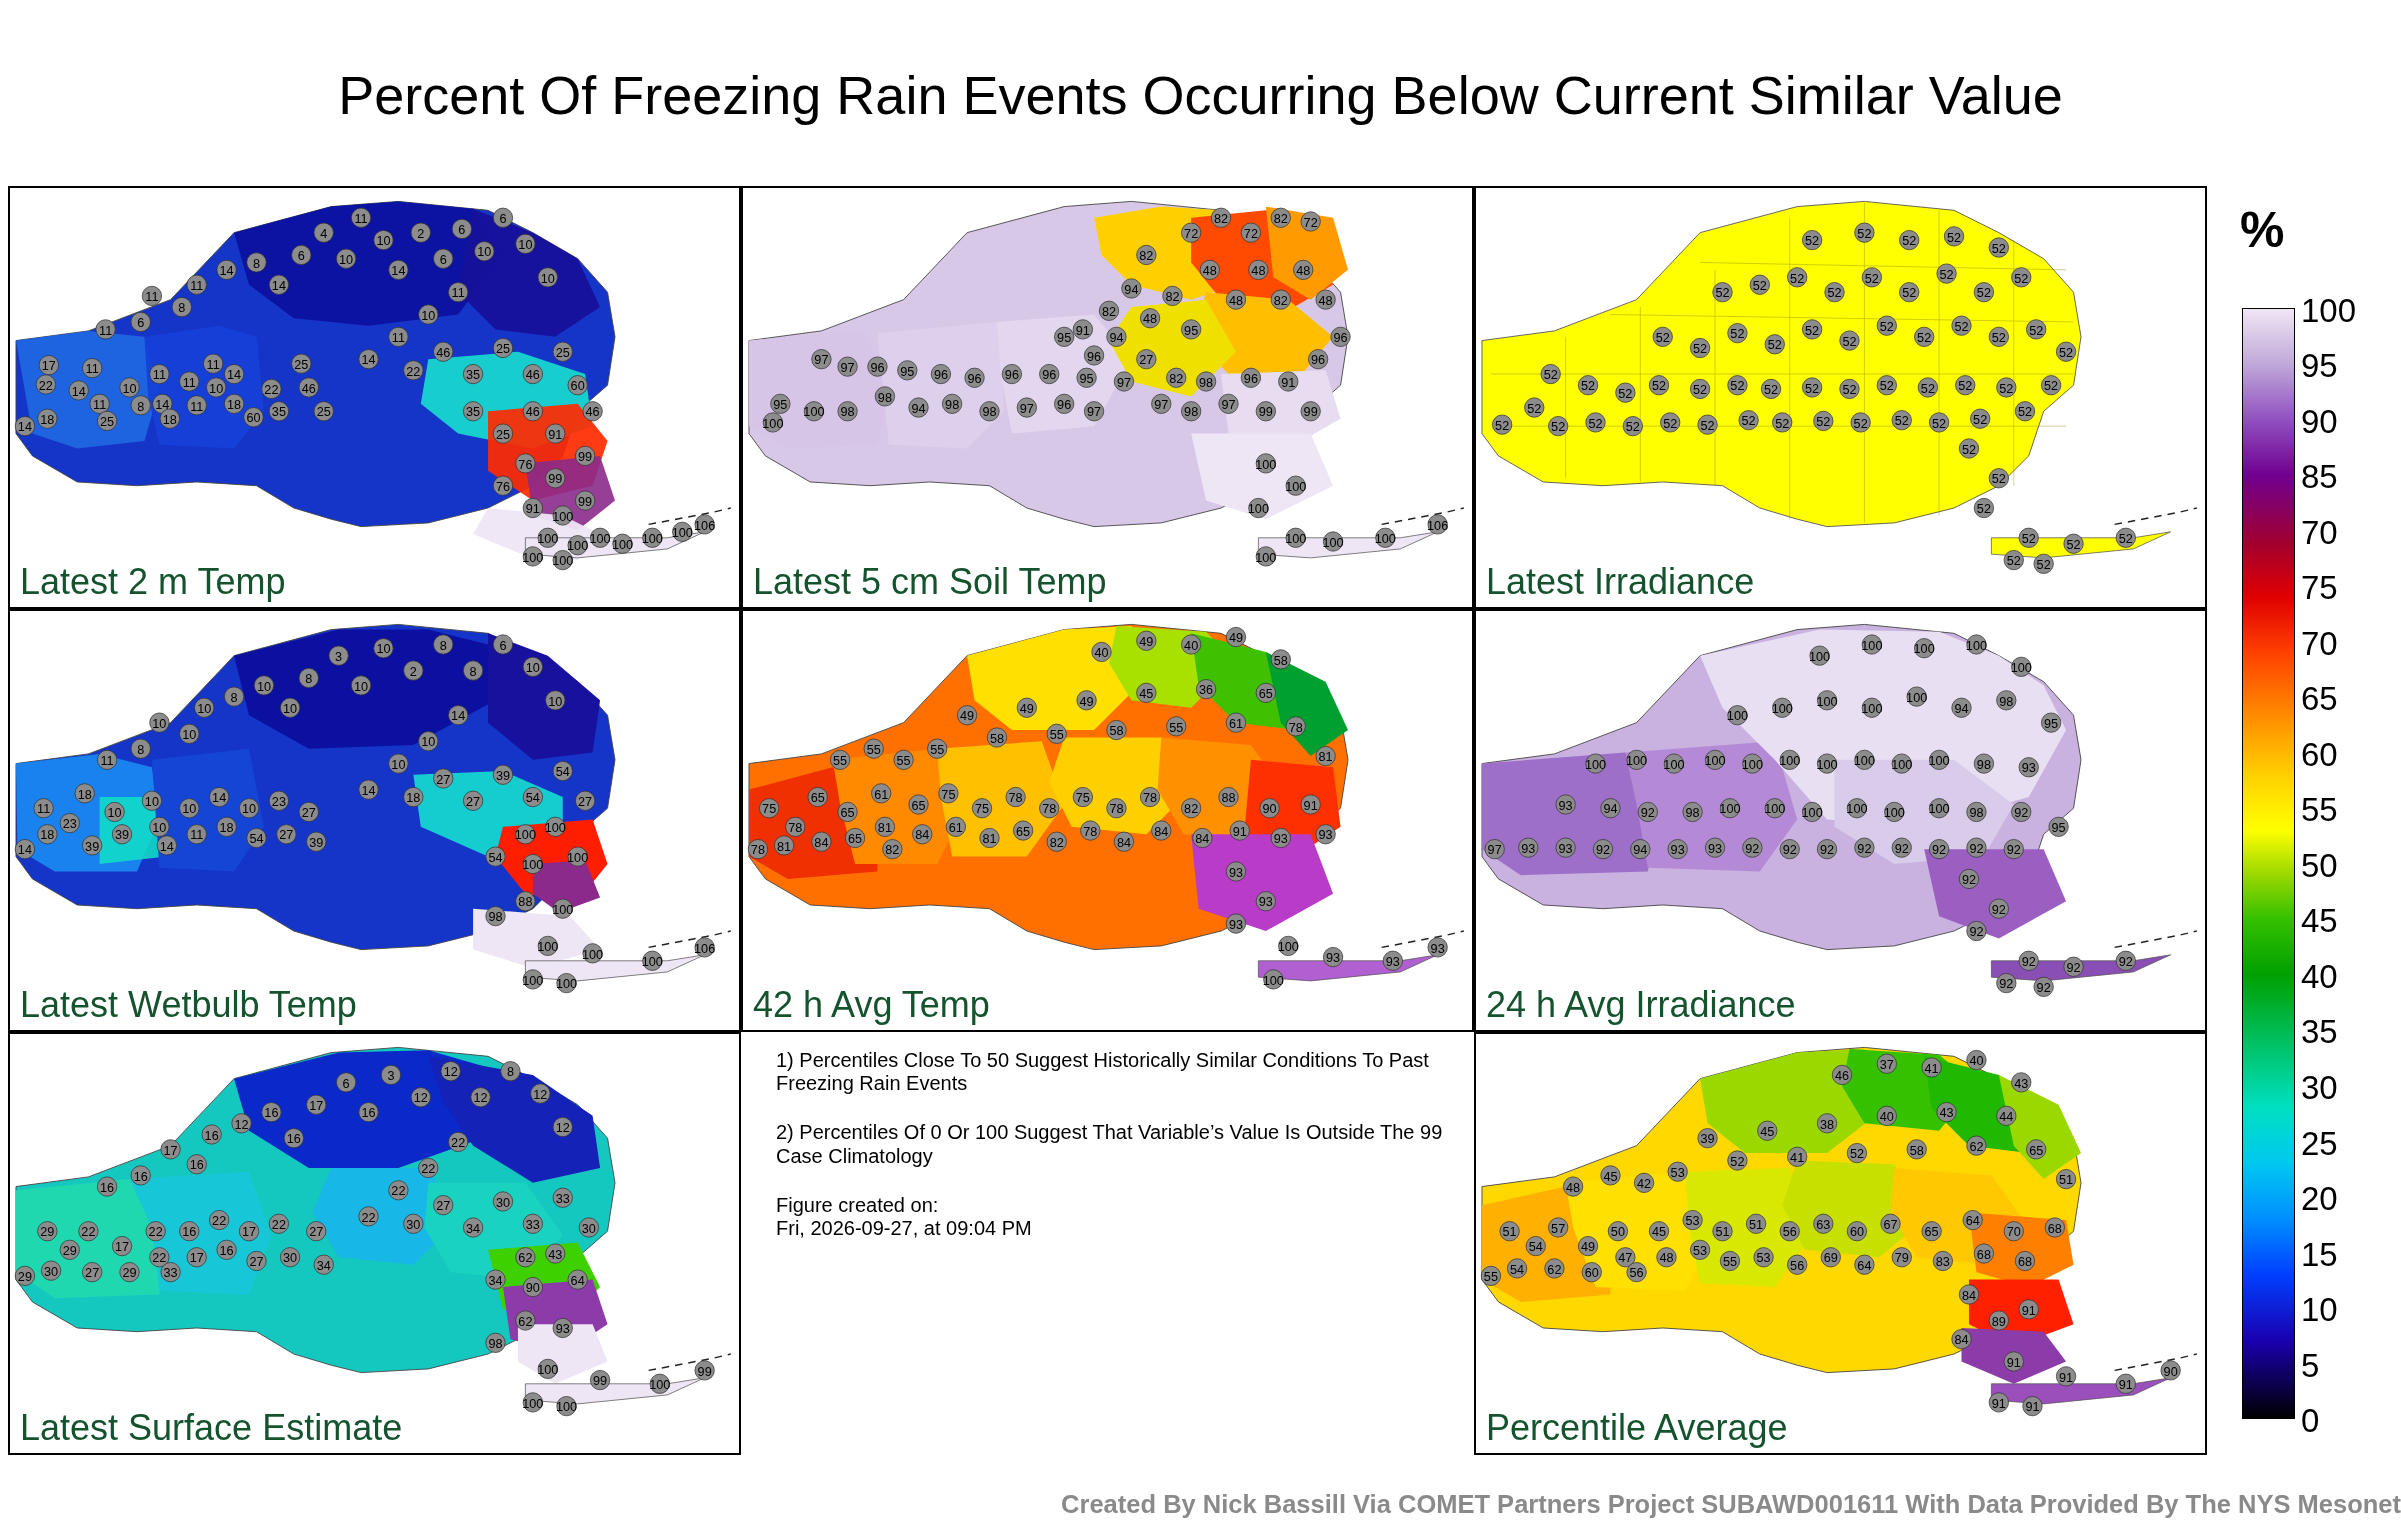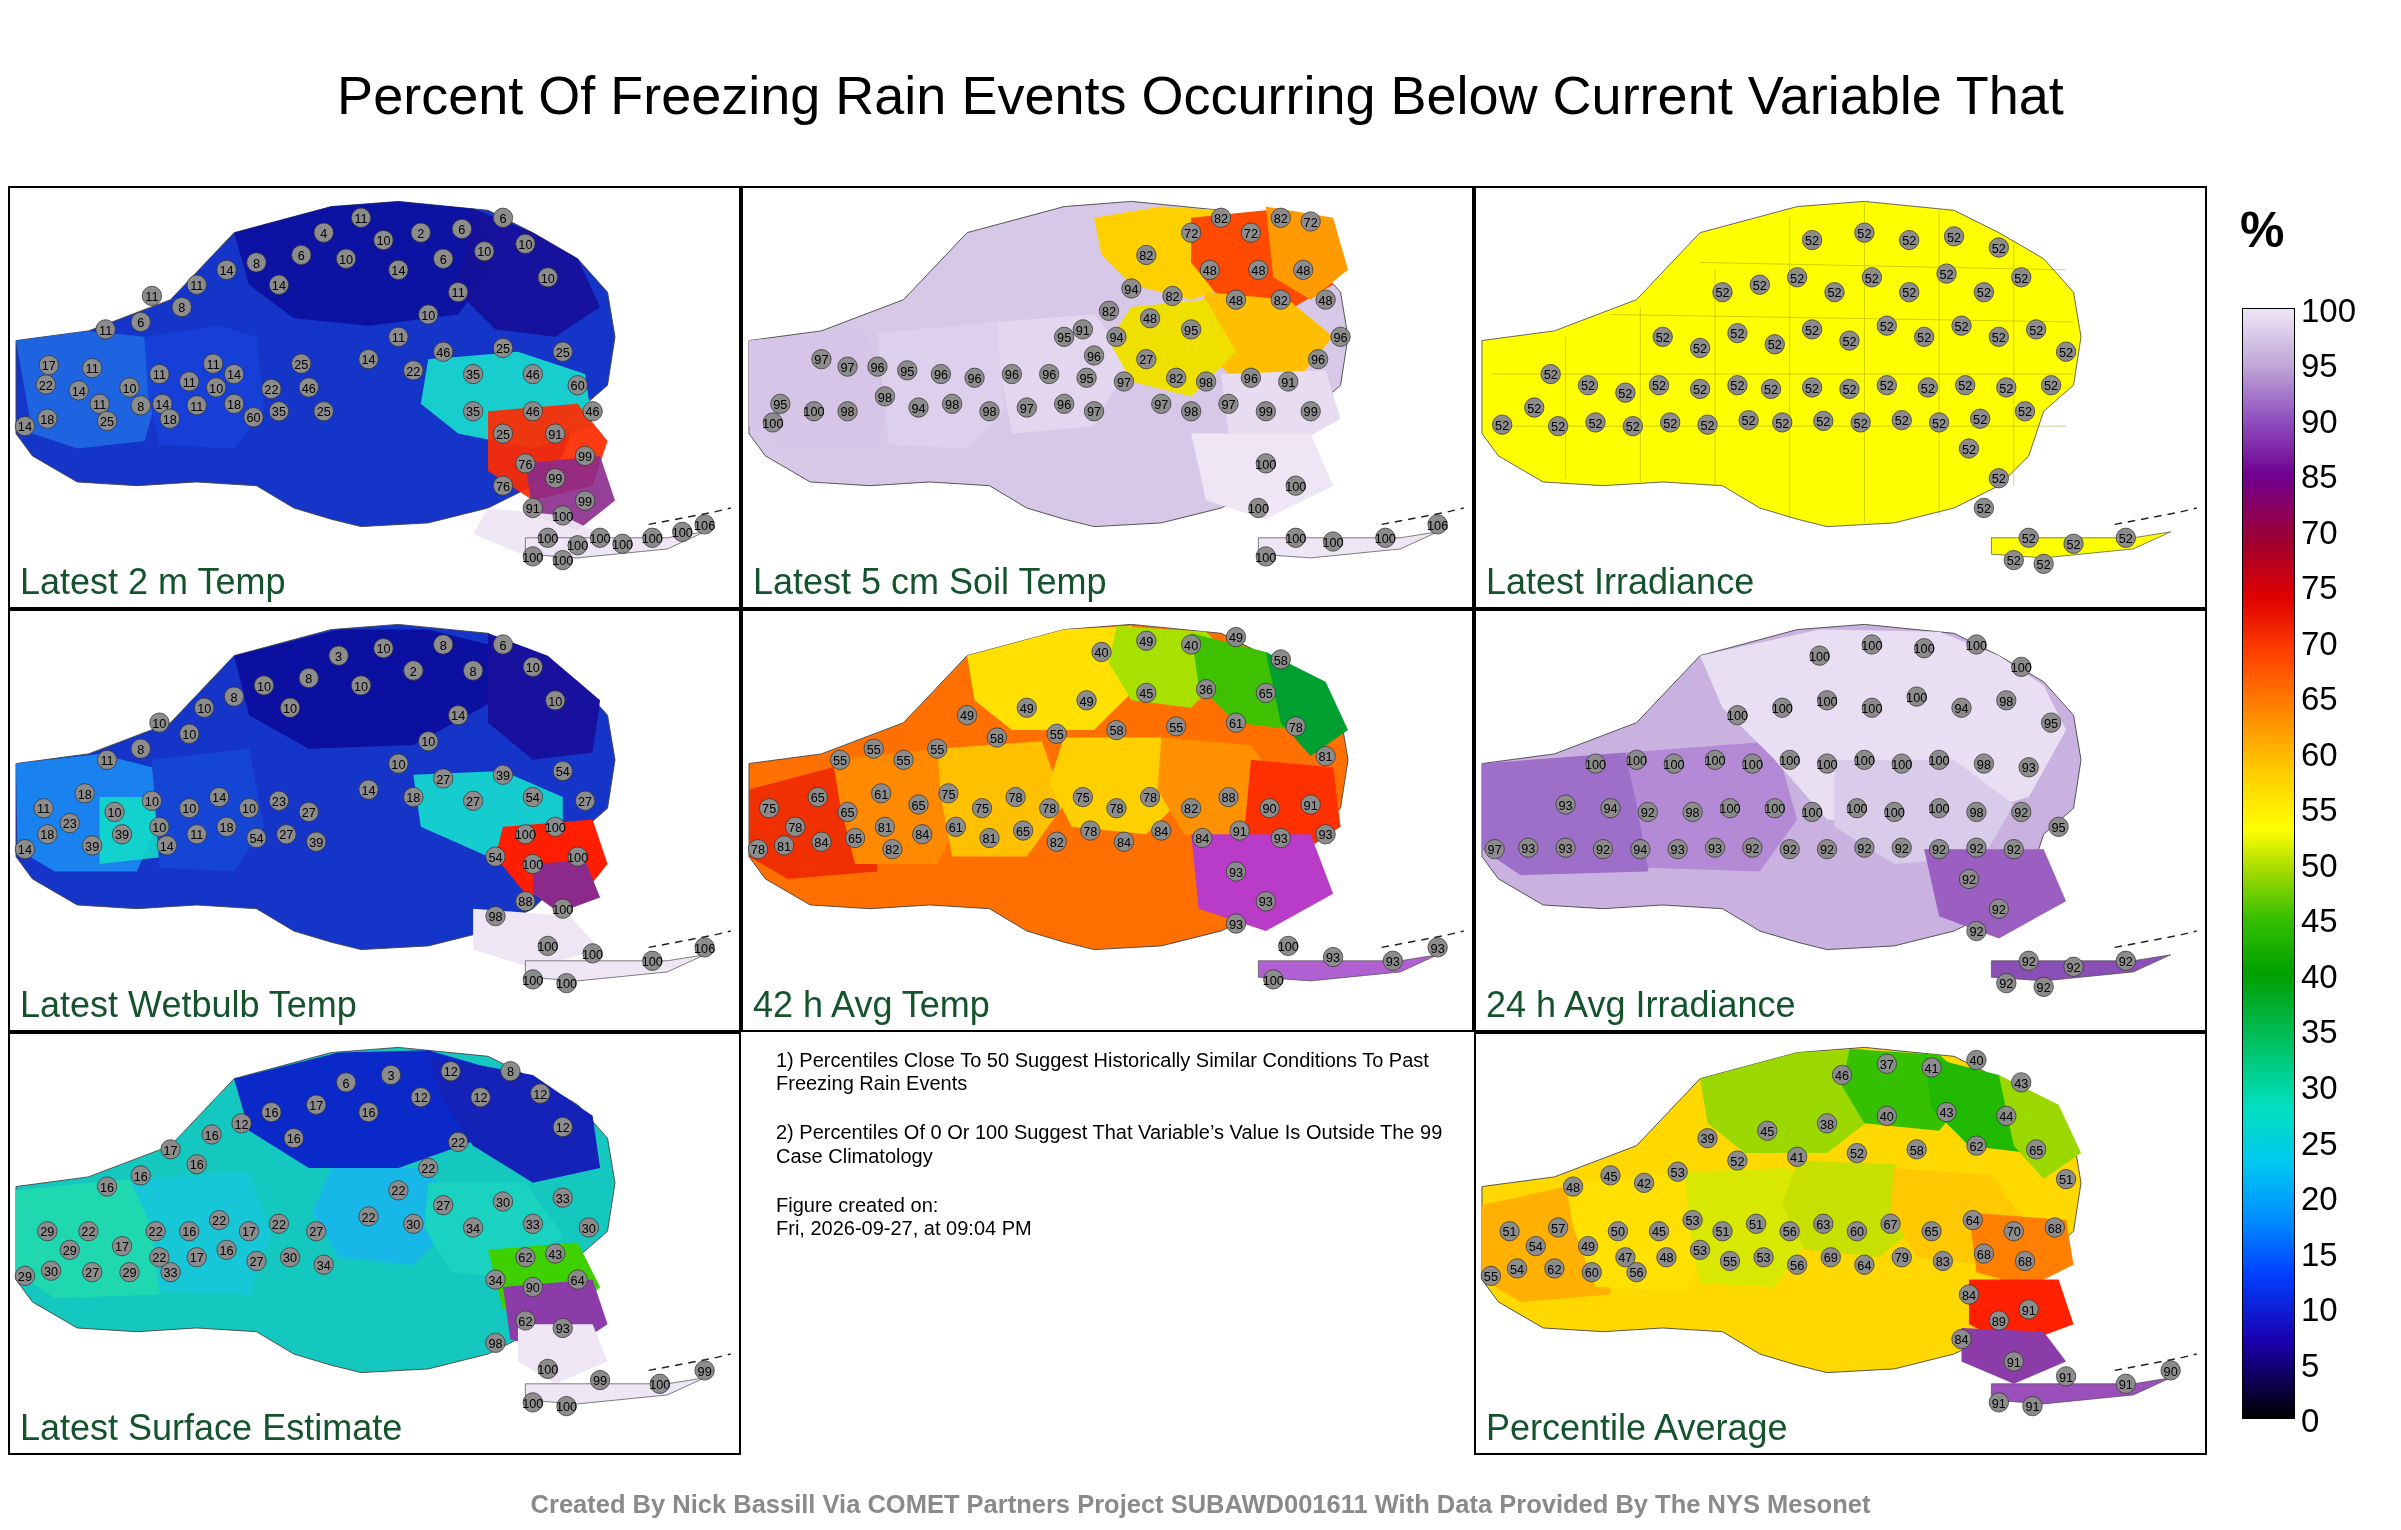--- a/index.html
+++ b/index.html
@@ -65,30 +65,30 @@
   }
   .cbar-pct{
     position:absolute;left:2240px;top:201px;font-size:50px;font-weight:bold;color:#000;
   }
   .cbar-ticks{position:absolute;left:2301px;top:297px;width:90px;height:1133px;}
   .cbar-ticks div{
     position:absolute;left:0;font-size:33px;color:#000;transform:translateY(-50%);
   }
 
   .credit{
-    position:absolute;left:0;top:1490px;width:2401px;text-align:center;
+    position:absolute;left:0;top:1490px;width:2401px;text-align:right;
     font-size:25.5px;font-weight:bold;color:#8a8a8a;
   }
 </style>
 </head>
 <body>
 
 <div id="root">
 
-  <div class="title">Percent Of Freezing Rain Events Occurring Below Current Variable That</div>
+  <div class="title">Percent Of Freezing Rain Events Occurring Below Current Similar Value</div>
 
   <div class="grid">
 
     <div class="panel">
       <div class="mapwrap">
         <svg viewBox="0 0 976 563" preserveAspectRatio="none">
           <defs>
             <radialGradient id="g1a" cx="50%" cy="50%" r="50%">
               <stop offset="0%" stop-color="#0a00a8"></stop>
                 <stop offset="100%" stop-color="#0a00a8" stop-opacity="0"></stop>

